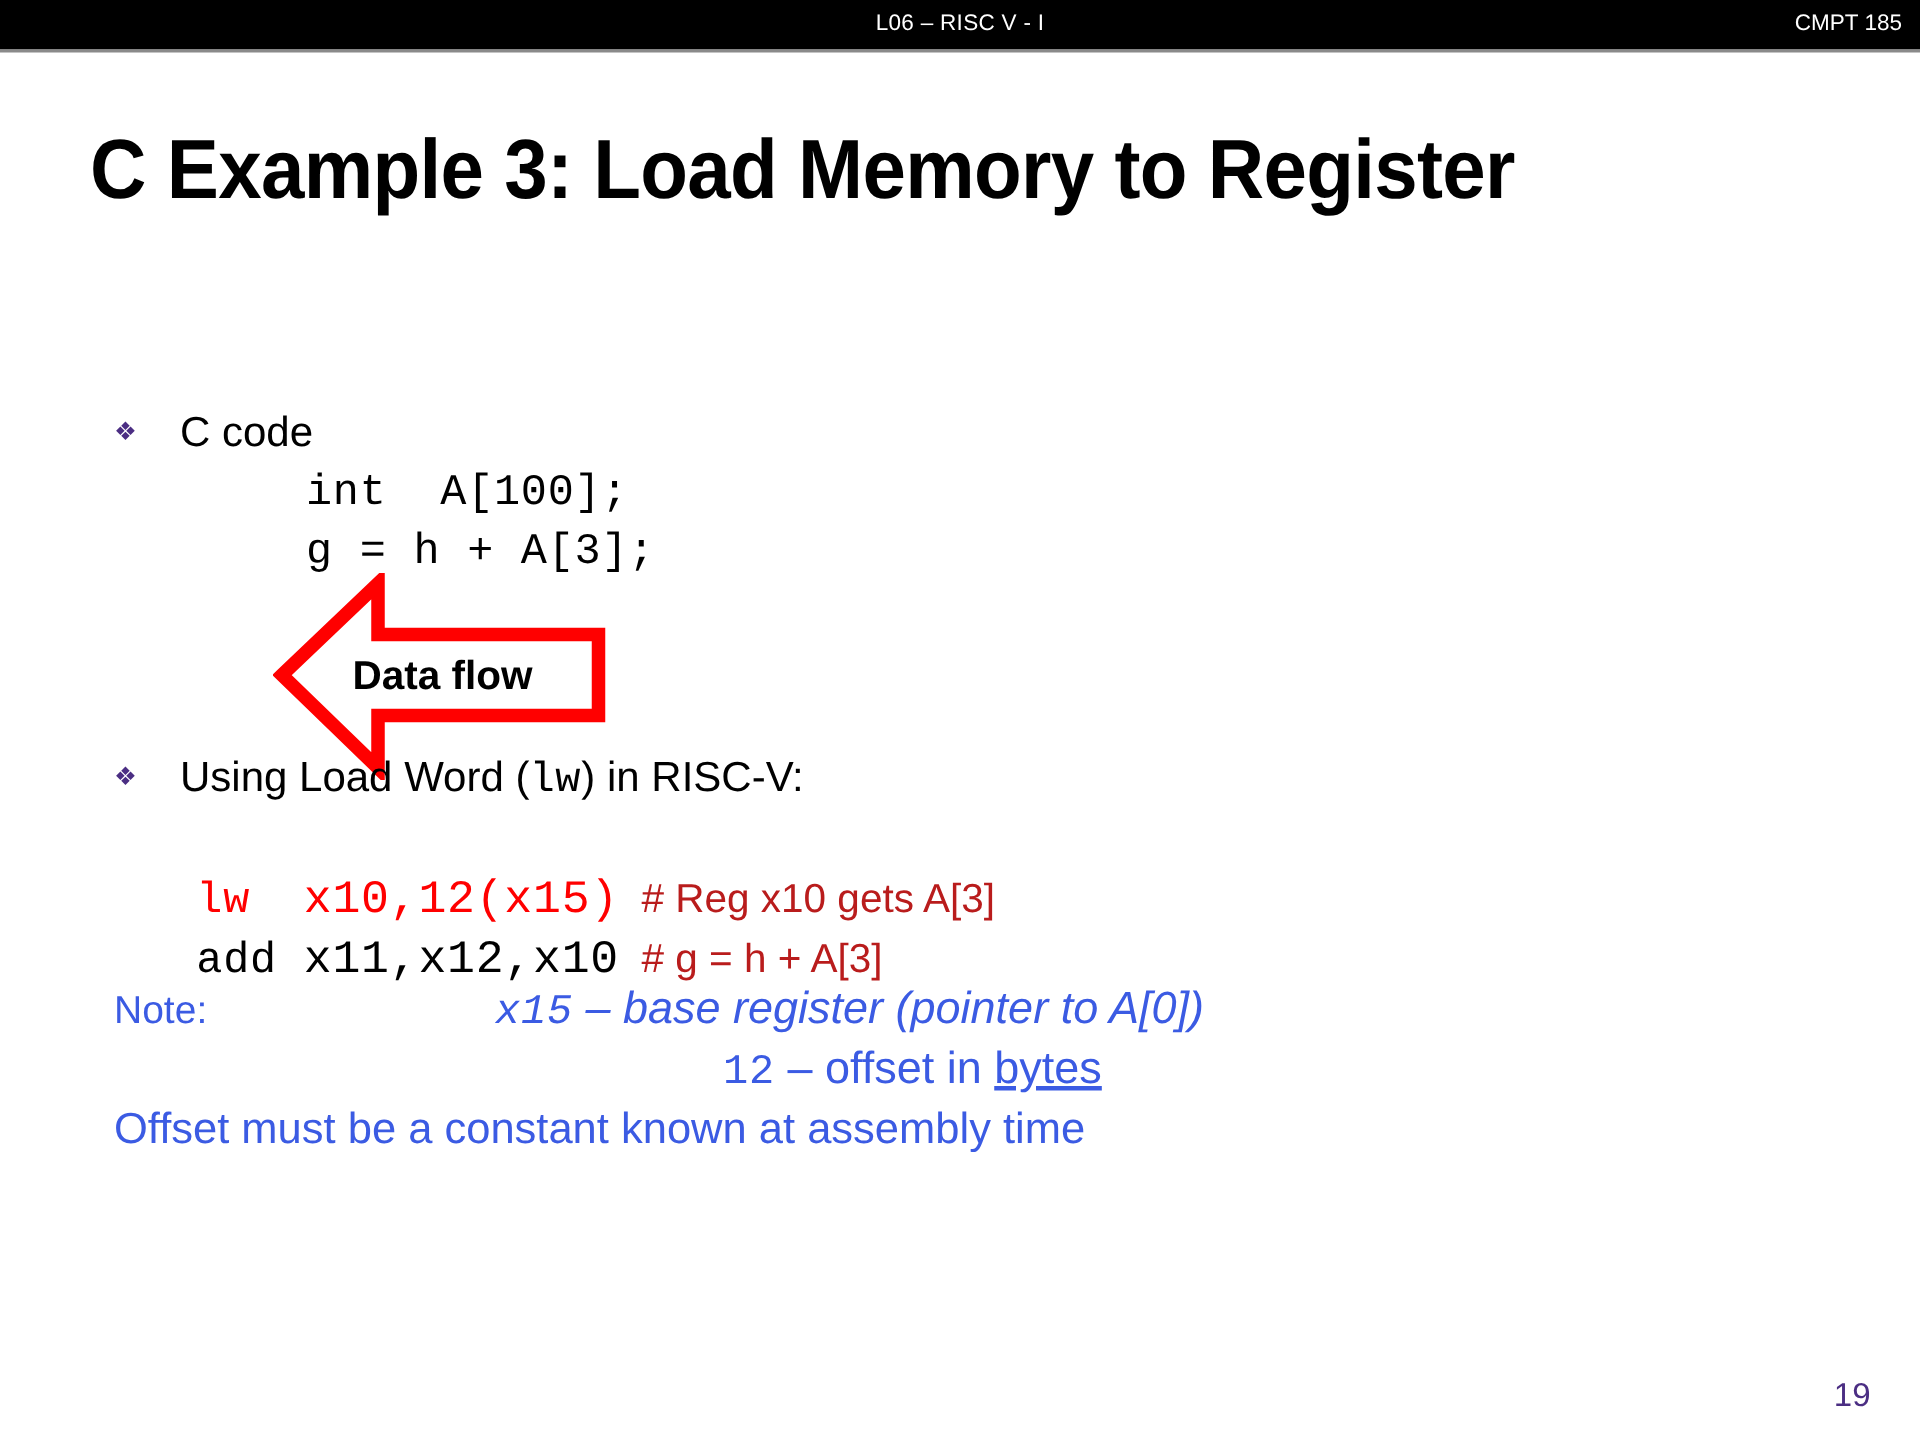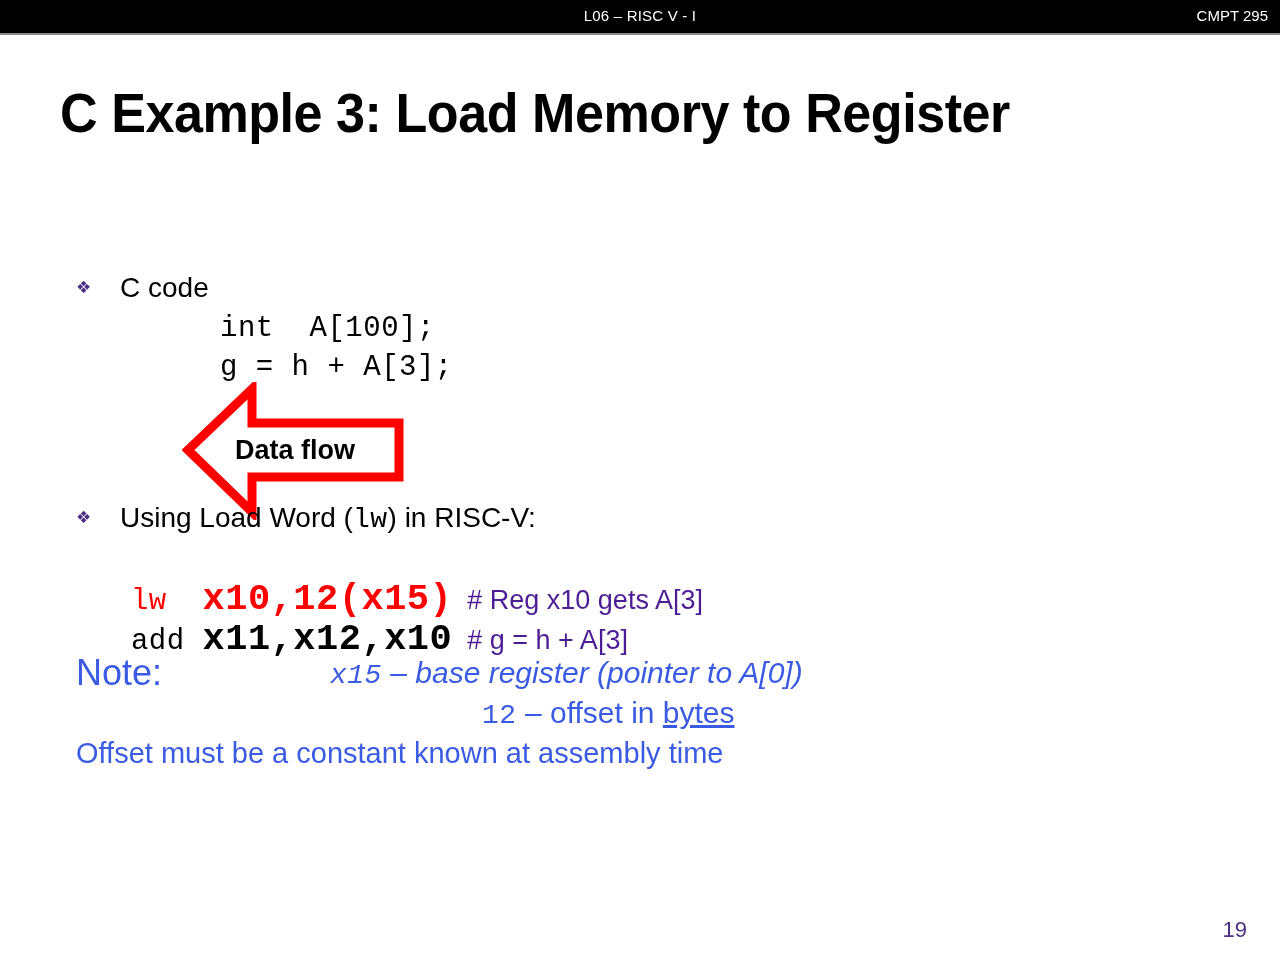--- a/index.html
+++ b/index.html
@@ -97,21 +97,21 @@
   #bullet-using-lw { left: 76px; top: 501px; }
 
   .code-mono {
     font-family: "Liberation Mono", "DejaVu Sans Mono", monospace;
     font-size: 28px;
     letter-spacing: 0.5px;
   }
 
   .c-code-line {
     position: absolute;
-    left: 220px;
+    left: 204px;
     font-family: "Liberation Mono", "DejaVu Sans Mono", monospace;
     font-size: 29px;
     line-height: 39px;
     white-space: pre;
     color: #000000;
     letter-spacing: 0.5px;
   }
   #c-code-line-1 { top: 309px; }
   #c-code-line-2 { top: 348px; }
 
@@ -146,43 +146,43 @@
   #asm-line-lw { top: 539px; }
   #asm-line-add { top: 579px; }
 
   .asm-mnemonic {
     font-family: "Liberation Mono", "DejaVu Sans Mono", monospace;
     font-size: 29px;
     letter-spacing: 0.5px;
   }
   .asm-operands {
     font-family: "Liberation Mono", "DejaVu Sans Mono", monospace;
-    font-size: 37px;
-    font-weight: bold;
+    font-size: 31px;
+    font-weight: normal;
     letter-spacing: 0.5px;
   }
   .asm-comment {
     font-family: "Liberation Sans", sans-serif;
     font-size: 27px;
-    color: #4c1d95;
+    color: #b91c1c;
   }
   .red { color: #FF0000; }
 
   
   .note-text {
     position: absolute;
     color: #3B5BE3;
     font-family: "Liberation Sans", sans-serif;
     white-space: nowrap;
     line-height: 38px;
   }
   #note-label {
     left: 76px;
     top: 654px;
-    font-size: 36px;
+    font-size: 26px;
   }
   #note-line-1 {
     left: 330px;
     top: 654px;
     font-size: 30px;
     font-style: italic;
   }
   #note-line-2 {
     left: 458px;
     top: 694px;
@@ -213,21 +213,21 @@
     font-size: 22px;
     line-height: 26px;
   }
 </style>
 </head>
 <body>
 
 <div id="header-bar"></div>
 <div id="header-rule"></div>
 <div id="header-center-title">L06 – RISC V - I</div>
-<div id="header-course-code">CMPT 295</div>
+<div id="header-course-code">CMPT 185</div>
 
 <div id="slide-title">C Example 3: Load Memory to Register</div>
 
 <div class="bullet-row" id="bullet-c-code">
   <span class="bullet-marker">❖</span>
   <span class="bullet-text">C code</span>
 </div>
 
 <div class="c-code-line" id="c-code-line-1">int  A[100];</div>
 <div class="c-code-line" id="c-code-line-2">g = h + A[3];</div>

